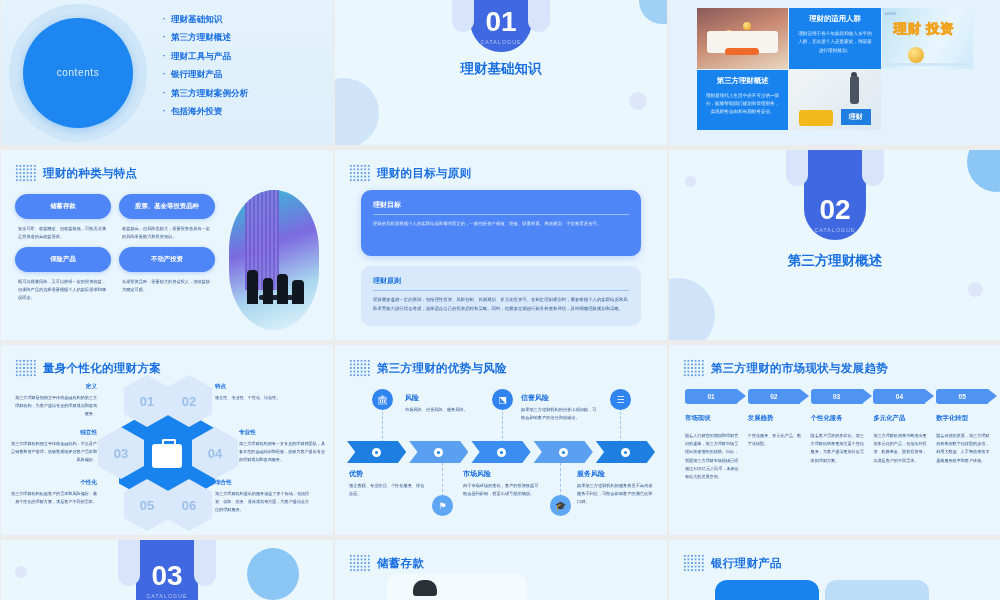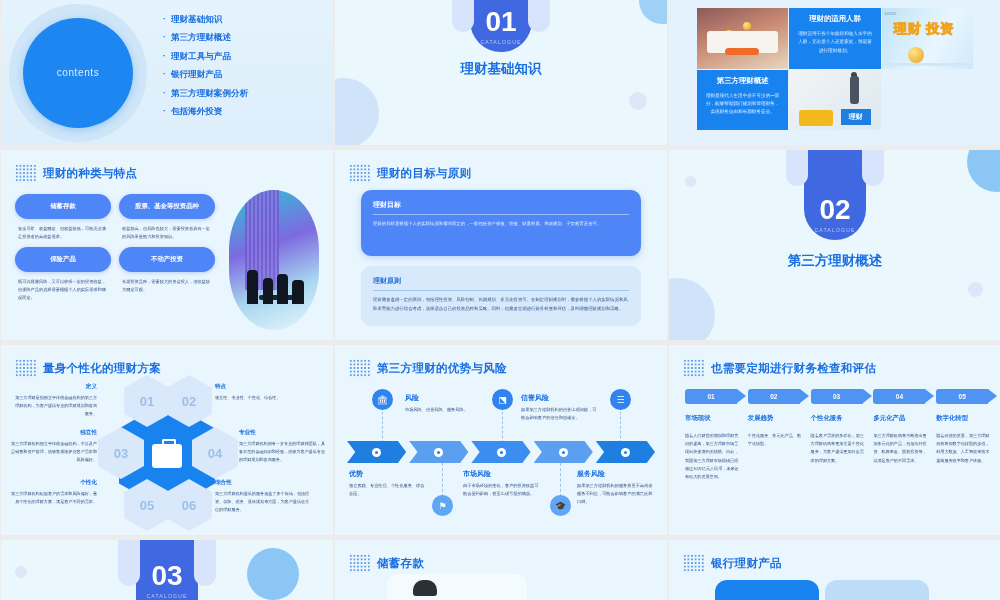--- a/index.html
+++ b/index.html
@@ -422,21 +422,21 @@
     </div>
     <div class="tlblock" style="left:242px;top:124px;">
       <h6>服务风险</h6>
       <p>如果第三方理财机构的服务质量不高或者服务不到位，可能会影响客户的满意度和口碑。</p>
     </div>
   </div>
 
   <div class="slide">
     <div class="s-head">
       <span class="dotgrid"></span>
-      <span class="s-title">也需要定期进行财务检查和评估</span>
+      <span class="s-title">第三方理财的市场现状与发展趋势</span>
     </div>
     <div class="cols">
       <div class="col">
         <div class="numtag">01</div>
         <h6>市场现状</h6>
         <p>随着人们财富的增加和理财意识的提高，第三方理财市场呈现出快速增长的趋势。目前，我国第三方理财市场规模已经超过10万亿元人民币，未来还有很大的发展空间。</p>
       </div>
       <div class="col">
         <div class="numtag">02</div>
         <h6>发展趋势</h6>

